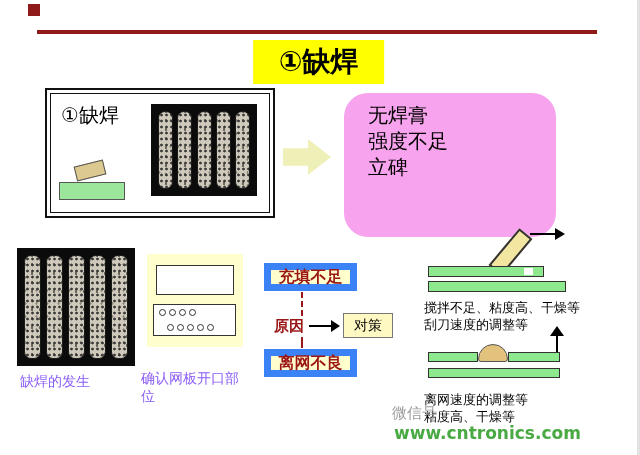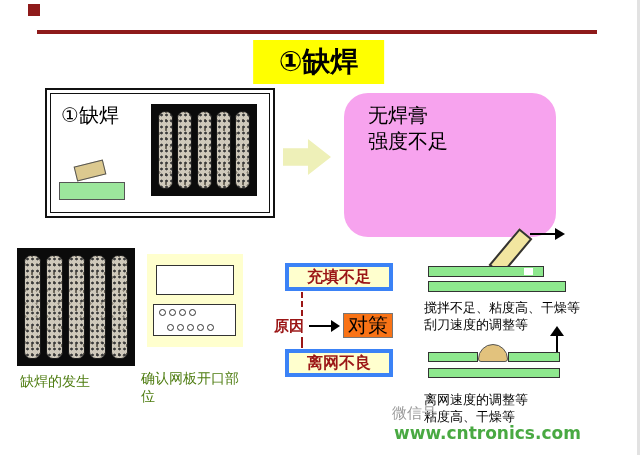--- a/index.html
+++ b/index.html
@@ -43,51 +43,51 @@
     position:absolute;left:283px;top:139px;width:48px;height:36px;background:#eef0b8;
     clip-path:polygon(0 26%,52% 26%,52% 0,100% 50%,52% 100%,52% 74%,0 74%);
   }
   
   .result-box{
     position:absolute;left:344px;top:93px;width:212px;height:144px;background:#f7a3ee;
     border-radius:24px;padding:9px 0 0 24px;box-sizing:border-box;
     font-size:20px;line-height:26px;color:#000;
   }
   
-  .caption{position:absolute;font-size:14px;color:#4d7c0f;line-height:18px;}
+  .caption{position:absolute;font-size:14px;color:#8b5cf6;line-height:18px;}
   .caption.photo-cap{left:20px;top:372px;}
   .caption.stencil-cap{left:141px;top:369px;width:104px;}
   
   .stencil-box{position:absolute;left:147px;top:254px;width:96px;height:93px;background:#ffffce;}
   .stencil-top{position:absolute;left:9px;top:11px;width:76px;height:28px;background:#fff;border:1px solid #333;}
   .stencil-bottom{
     position:absolute;left:6px;top:50px;width:83px;height:32px;background:#fff;border:1px solid #333;
     padding:4px 5px;box-sizing:border-box;display:flex;flex-direction:column;justify-content:space-between;
   }
   .hole-row{display:flex;gap:3px;}
   .hole-row.offset{margin-left:8px;}
   .hole{width:7px;height:7px;border:1px solid #333;border-radius:50%;background:#fff;box-sizing:border-box;}
   
   .cause-box{
-    position:absolute;width:108px;height:28px;background:#ffffce;border:4px solid #3b82f6;
+    position:absolute;width:93px;height:28px;background:#ffffce;border:7px solid #3b82f6;
     color:#9b1616;font-weight:bold;font-size:16px;
-    display:flex;align-items:center;justify-content:center;box-sizing:border-box;margin-left:21px;
+    display:flex;align-items:center;justify-content:center;box-sizing:border-box;
   }
   .cause-box.top{left:264px;top:263px;}
   .cause-box.bottom{left:264px;top:349px;}
   .dash-v{position:absolute;left:301px;width:0;border-left:2px dashed #9b1616;}
   .dash-v.seg1{top:292px;height:24px;}
   .dash-v.seg2{top:337px;height:11px;}
   .cause-label{position:absolute;left:274px;top:317px;font-size:15px;font-weight:bold;color:#9b1616;}
   .arrow-h{position:absolute;left:309px;top:320px;width:32px;height:12px;}
   .arrow-h .shaft{position:absolute;left:0;top:5px;width:23px;height:2px;background:#000;}
   .arrow-h .head{position:absolute;left:22px;top:0;width:0;height:0;border-left:9px solid #000;border-top:6px solid transparent;border-bottom:6px solid transparent;}
   .measure-box{
-    position:absolute;left:343px;top:313px;width:50px;height:25px;border:1px solid #777;background:#f97316;
-    font-size:20px;color:#000;display:flex;align-items:center;justify-content:center;box-sizing:border-box;
+    position:absolute;left:343px;top:313px;width:50px;height:25px;border:1px solid #777;background:#fef9c3;
+    font-size:14px;color:#000;display:flex;align-items:center;justify-content:center;box-sizing:border-box;
   }
   
   .squeegee-diagram{position:absolute;left:428px;top:226px;width:145px;height:72px;}
   .motion-arrow{position:absolute;left:102px;top:2px;width:36px;height:12px;}
   .motion-arrow .shaft{position:absolute;left:0;top:5px;width:26px;height:2px;background:#000;}
   .motion-arrow .head{position:absolute;left:25px;top:0;width:0;height:0;border-left:10px solid #000;border-top:6px solid transparent;border-bottom:6px solid transparent;}
   .blade{position:absolute;left:74px;top:2px;width:13px;height:44px;background:#f2e6a0;border:2px solid #333;transform:rotate(40deg);}
   .gbar{position:absolute;background:#8ee88e;border:1px solid #333;box-sizing:border-box;}
   .sq-bar1{left:0;top:40px;width:116px;height:11px;}
   .sq-open{position:absolute;left:96px;top:42px;width:9px;height:7px;background:#fff;}
@@ -133,20 +133,21 @@
       <div class="pad-strip"></div>
       <div class="pad-strip"></div>
     </div>
   </div>
 
   <div class="block-arrow"></div>
 
   <div class="result-box">
     <div>无焊膏</div>
     <div>强度不足</div>
+    <div>立碑</div>
   </div>
 
   <div class="photo large">
     <div class="pad-strip"></div>
     <div class="pad-strip"></div>
     <div class="pad-strip"></div>
     <div class="pad-strip"></div>
     <div class="pad-strip"></div>
   </div>
   <div class="caption photo-cap">缺焊的发生</div>

